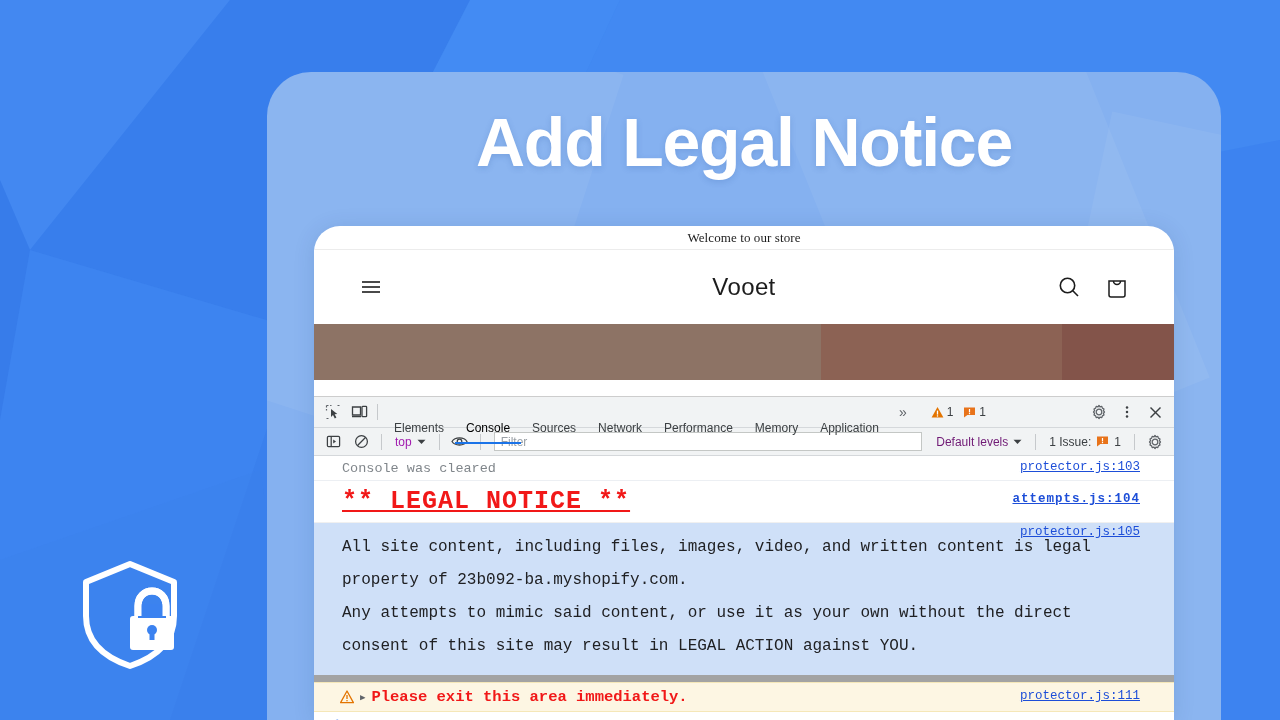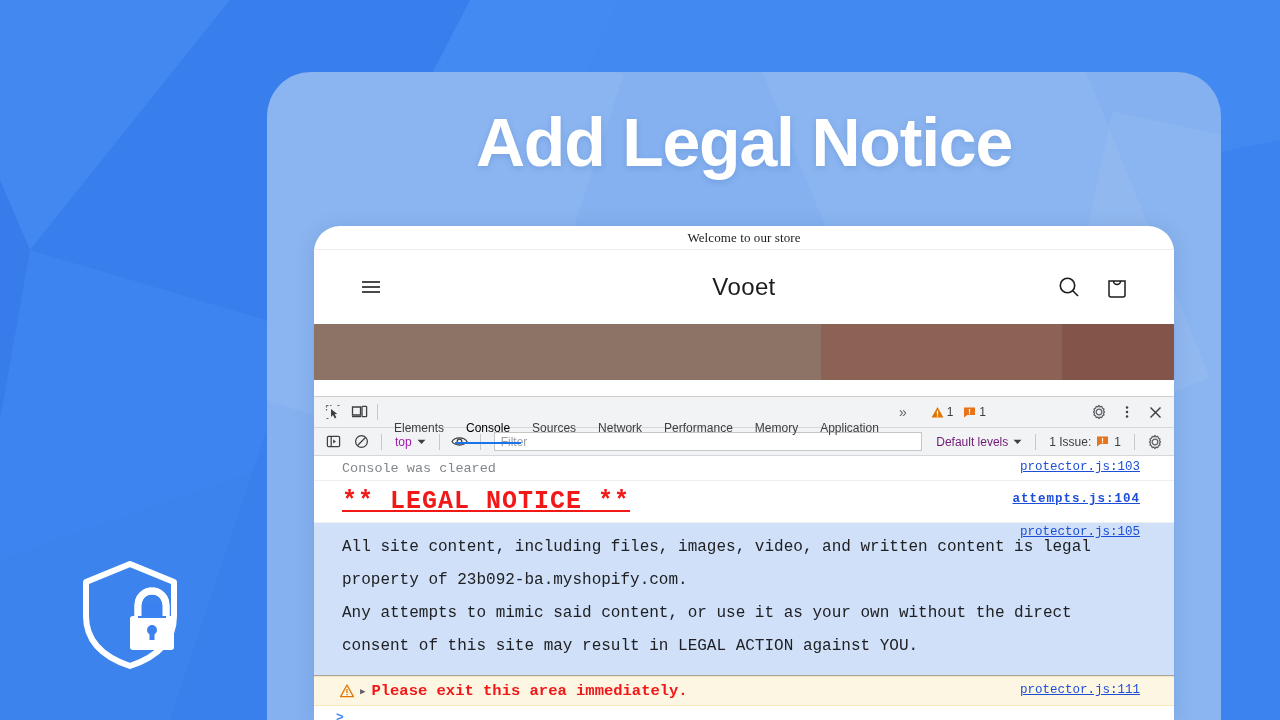--- a/index.html
+++ b/index.html
@@ -162,21 +162,21 @@
     letter-spacing: 1px;
     padding: 6px 150px 6px 28px;
     border-bottom: 1px solid #f0f0f0;
     position: relative;
     text-decoration: underline;
   }
   .row-block {
     background: #cfe0f8;
     padding: 8px 150px 12px 28px;
     position: relative;
-    border-bottom: 1px solid #a3a3a3;
+    border-bottom: 7px solid #a3a3a3;
   }
   .row-block .bline {
     font-family: "Liberation Mono", monospace;
     font-size: 16px; color: #202124;
     line-height: 33px; white-space: pre;
   }
   .row-warn {
     background: #fdf6e3;
     border-top: 1px solid #f5e7b8;
     border-bottom: 1px solid #f5e7b8;

